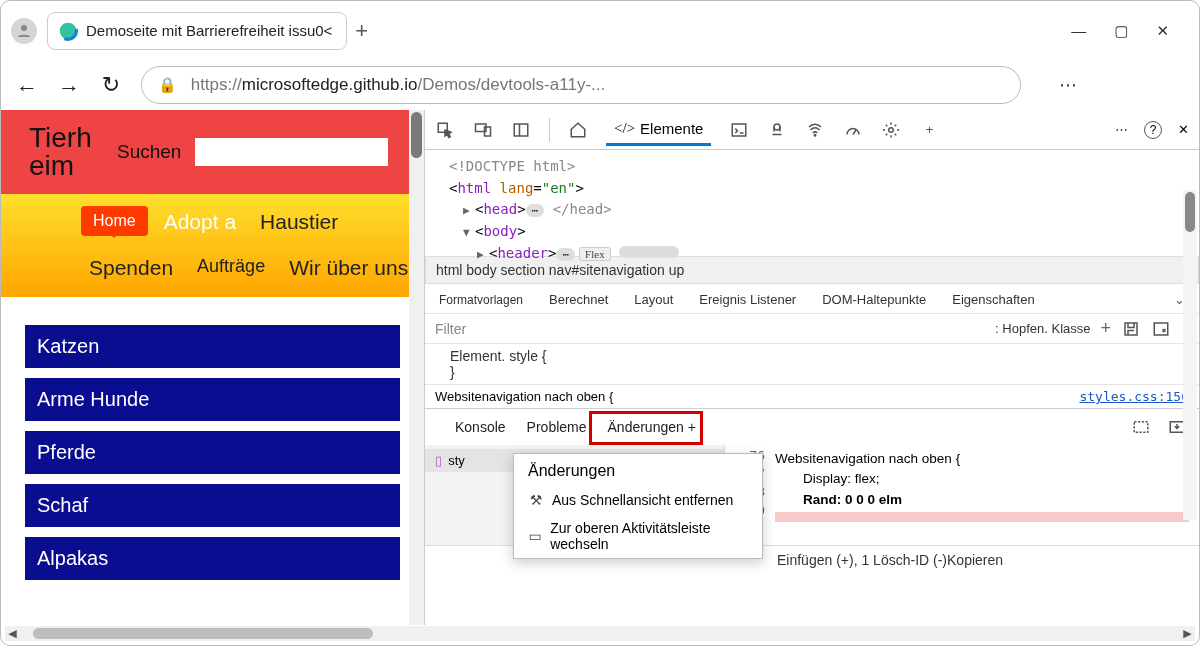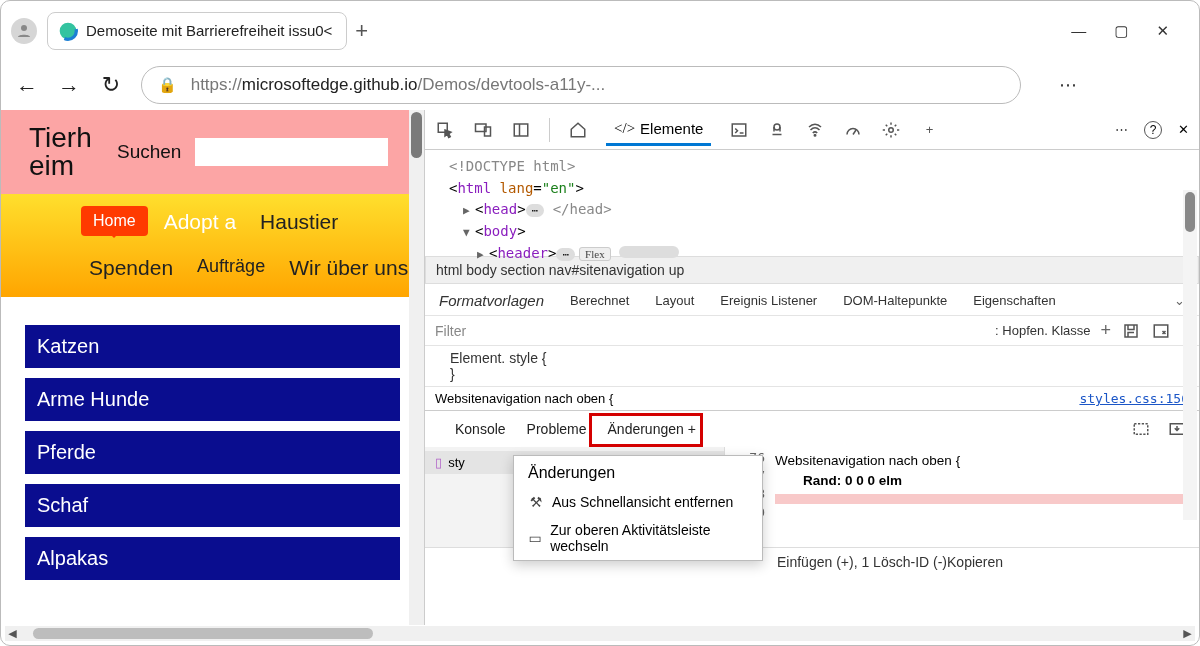--- a/index.html
+++ b/index.html
@@ -25,21 +25,21 @@
   .addrbar .url-dim { color:#777; }
   .addrbar .url-dark { color:#222; }
   .dots { font-size:18px; color:#333; margin-left:20px;}
 
   
   .main { display:flex; height: calc(100% - 109px - 20px); }
   .page-col { width:423px; position:relative; display:flex; flex-direction:column; overflow:hidden;}
   .page-scroll-track { width:15px; background:#f0f0f0; position:absolute; right:0; top:0; bottom:0;}
   .page-scroll-thumb { position:absolute; width:11px; height:46px; right:2px; top:2px; background:#7a7a7a; border-radius:6px;}
 
-  .site-header { background:#fca5a5; height:84px; display:flex; align-items:center; padding:0 6px 0 28px; gap:8px;}
+  .site-header { background:#ef4444; height:84px; display:flex; align-items:center; padding:0 6px 0 28px; gap:8px;}
   .site-title { font-size:28px; color:#111; line-height:1.0; width:80px;}
   .search-label { font-size:19px; color:#111;}
   .search-box { background:#fff; height:28px; flex:1; margin-right:30px; margin-left:6px;}
 
   .site-nav { background: linear-gradient(#ffdf2d, #ffa500); height:103px; position:relative; padding:12px 0 0 0;}
   .nav-row { display:flex; gap:8px; padding-left:80px; align-items:flex-start;}
   .nav-row2 { padding-left:80px; margin-top:14px;}
   .nav-item { font-size:21px; color:#222; padding:4px 8px;}
   .nav-item.white { color:#fff;}
   .nav-home { background:#ff3a00; color:#fff; border-radius:4px; padding:6px 12px; position:relative;}
@@ -67,21 +67,21 @@
   .dt-dom .tri{color:#666; font-size:11px; display:inline-block; width:12px;}
   .dt-dom .badge{background:#eee; border:1px solid #ccc; border-radius:3px; padding:0 5px; font-size:11px; font-family:"Segoe UI"; color:#444; margin-left:4px;}
   .dt-dom .pill{background:#ddd; border-radius:8px; padding:0 6px; font-size:11px;}
   .dt-scroll-track { position:absolute; right:2px; top:40px; width:14px; height:330px; background:#f4f4f4;}
   .dt-scroll-thumb { width:10px; height:40px; background:#888; border-radius:5px; margin:2px auto 0;}
 
   .dt-breadcrumb { background:#f0f0f0; border:1px solid #ddd; padding:5px 10px; font-size:14px; color:#333; }
 
   .dt-style-tabs { display:flex; gap:26px; padding:8px 14px 6px; align-items:center; border-bottom:1px solid #e4e4e4;}
   .dt-style-tabs .st{font-size:13px; color:#333;}
-  .dt-style-tabs .st.small{font-size:15px;font-style:italic;}
+  .dt-style-tabs .st.small{font-size:12px;}
   .dt-chev { margin-left:auto; color:#666;}
 
   .dt-filter-row { display:flex; align-items:center; padding:4px 28px 4px 10px; border-bottom:1px solid #e4e4e4; gap:10px;}
   .dt-filter { color:#888; flex:1; font-size:14px;}
   .hov{ font-size:13px; color:#333;}
 
   .dt-rules { padding:4px 25px; font-size:14px; color:#333;}
   .dt-rule-hdr { display:flex; padding:4px 10px; border-top:1px solid #e4e4e4;}
   .dt-rule-hdr .link{ margin-left:auto; color:#1b56c7; text-decoration:underline; font-family:Consolas,monospace;}
 
@@ -324,20 +324,21 @@
             </div>
           </div>
           <div class="line-nums">
             <div>76</div>
             <div>77</div>
             <div>78</div>
             <div>79</div>
           </div>
           <div class="drawer-code">
             <div>Websitenavigation nach oben {</div>
+            <div style="padding-left:28px;">Display: flex;</div>
             <div style="padding-left:28px;font-weight:bold;">Rand: 0 0 0 elm</div>
             <div style="background:#f8c9c9; height:10px; margin-top:2px;"></div>
           </div>
         </div>
         <div class="drawer-footer">
           <span style="margin-left:340px;">Einfügen (+), 1 Lösch-ID (-)</span>
           <span style="">Kopieren</span>
         </div>
 
         <div class="red-box" style="left:164px; top:2px; width:114px; height:34px;"></div>

